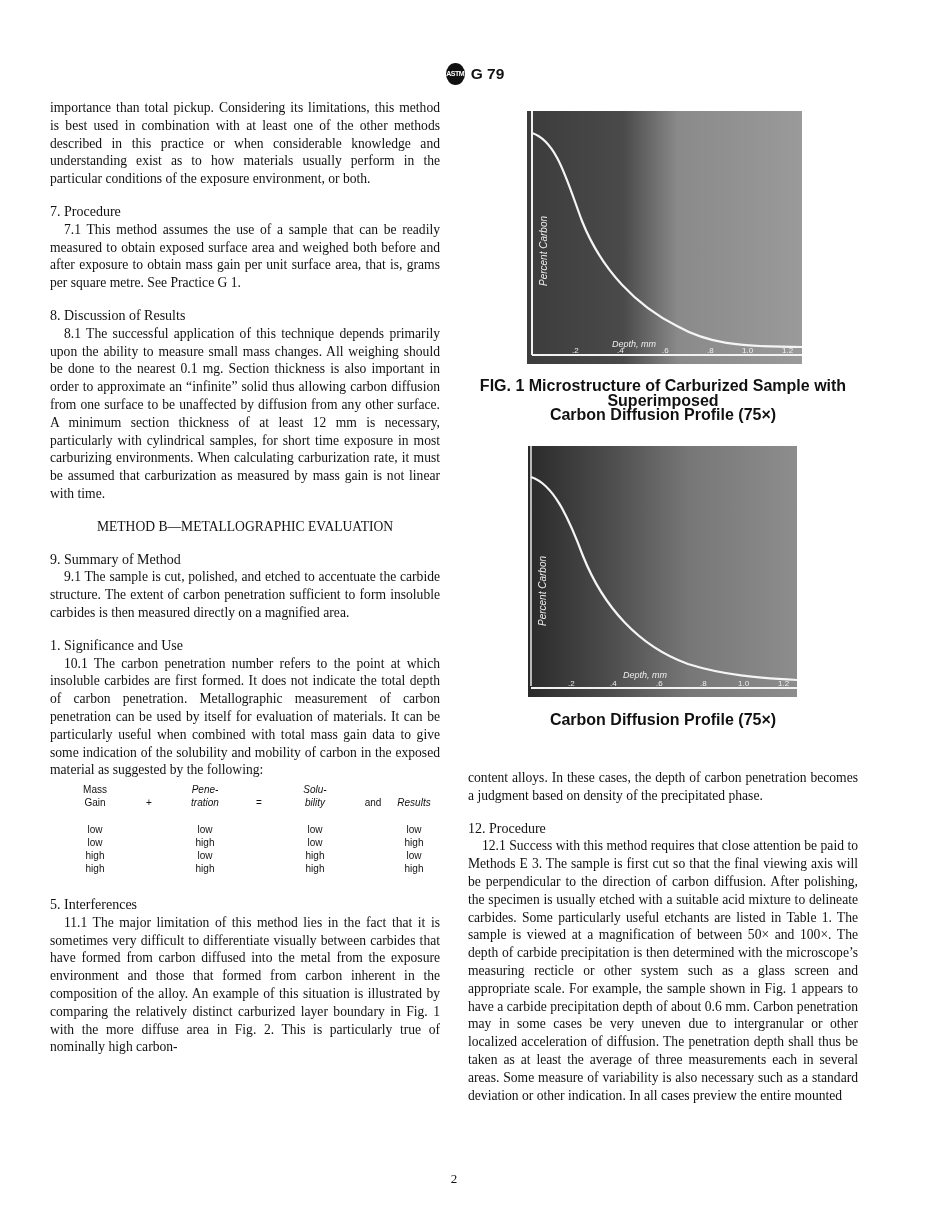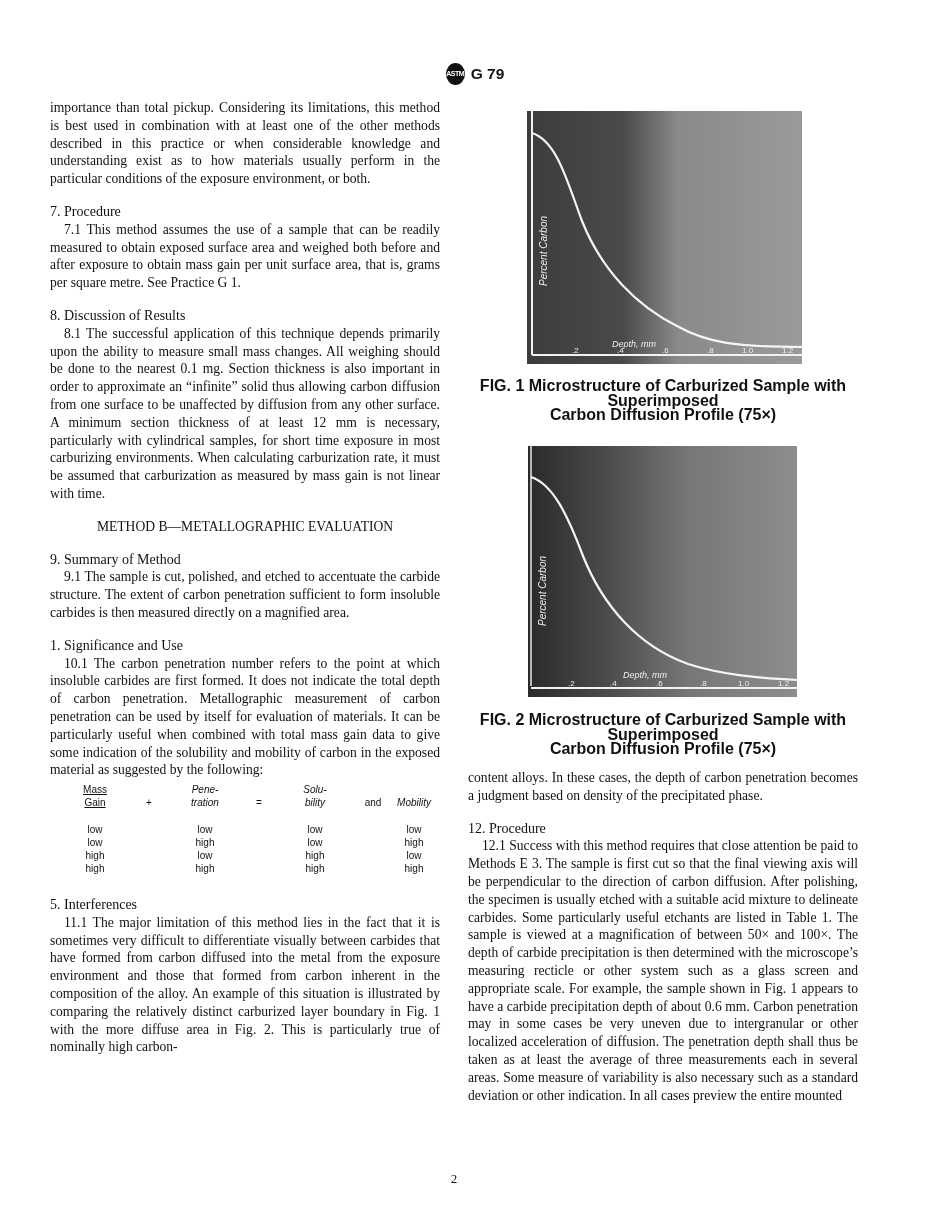--- a/index.html
+++ b/index.html
@@ -67,36 +67,36 @@
   <div class="gap"></div>
   <div class="center-head">METHOD B—METALLOGRAPHIC EVALUATION</div>
   <div class="gap"></div>
   <h3>9.  Summary of Method</h3>
   <p class="indent">9.1  The sample is cut, polished, and etched to accentuate the carbide structure. The extent of carbon penetration sufficient to form insoluble carbides is then measured directly on a magnified area.</p>
   <div class="gap"></div>
   <h3>1.  Significance and Use</h3>
   <p class="indent">10.1 The carbon penetration number refers to the point at which insoluble carbides are first formed. It does not indicate the total depth of carbon penetration. Metallographic measurement of carbon penetration can be used by itself for evaluation of materials. It can be particularly useful when combined with total mass gain data to give some indication of the solubility and mobility of carbon in the exposed material as suggested by the following:</p>
 
   <div class="rel-table">
-    <div class="c" style="left:15px;top:0;text-decoration:underline;">
+    <div class="c" style="left:15px;top:0;">
       <div>Mass</div>
       <div>Gain</div>
     </div>
     <div class="c" style="left:69px;top:13px;">+</div>
     <div class="c it" style="left:125px;top:0;">
       <div>Pene-</div>
       <div>tration</div>
     </div>
     <div class="c" style="left:179px;top:13px;">=</div>
     <div class="c it" style="left:235px;top:0;">
       <div>Solu-</div>
       <div>bility</div>
     </div>
     <div class="c" style="left:293px;top:13px;">and</div>
-    <div class="c it" style="left:334px;top:13px;">Mobility</div>
+    <div class="c it" style="left:334px;top:13px;">Results</div>
 
     <div class="c" style="left:15px;top:40px;">
       <div>low</div>
       <div>low</div>
       <div>high</div>
       <div>high</div>
     </div>
     <div class="c" style="left:125px;top:40px;">
       <div>low</div>
       <div>high</div>
@@ -151,21 +151,20 @@
     <text x="95" y="232" fill="#eee" font-size="9" font-family="Liberation Sans, sans-serif" font-style="italic">Depth, mm</text>
     <text x="40" y="240" fill="#eee" font-size="8" font-family="Liberation Sans, sans-serif">.2</text>
     <text x="82" y="240" fill="#eee" font-size="8" font-family="Liberation Sans, sans-serif">.4</text>
     <text x="128" y="240" fill="#eee" font-size="8" font-family="Liberation Sans, sans-serif">.6</text>
     <text x="172" y="240" fill="#eee" font-size="8" font-family="Liberation Sans, sans-serif">.8</text>
     <text x="210" y="240" fill="#eee" font-size="8" font-family="Liberation Sans, sans-serif">1.0</text>
     <text x="250" y="240" fill="#eee" font-size="8" font-family="Liberation Sans, sans-serif">1.2</text>
   </svg>
 </div>
 <div class="caption" style="top:713px;">
-  <div>FIG. 2 Microstructure of Carburized Sample with Superimposed</div>
   <div>Carbon Diffusion Profile (75×)</div>
 </div>
 
 <div class="col right">
   <p>content alloys. In these cases, the depth of carbon penetration becomes a judgment based on density of the precipitated phase.</p>
   <div class="gap"></div>
   <h3>12.  Procedure</h3>
   <p class="indent">12.1  Success with this method requires that close attention be paid to Methods E 3. The sample is first cut so that the final viewing axis will be perpendicular to the direction of carbon diffusion. After polishing, the specimen is usually etched with a suitable acid mixture to delineate carbides. Some particularly useful etchants are listed in Table 1. The sample is viewed at a magnification of between 50× and 100×. The depth of carbide precipitation is then determined with the microscope’s measuring recticle or other system such as a glass screen and appropriate scale. For example, the sample shown in Fig. 1 appears to have a carbide precipitation depth of about 0.6 mm. Carbon penetration may in some cases be very uneven due to intergranular or other localized acceleration of diffusion. The penetration depth shall thus be taken as at least the average of three measurements each in several areas. Some measure of variability is also necessary such as a standard deviation or other indication. In all cases preview the entire mounted</p>
 </div>
 

